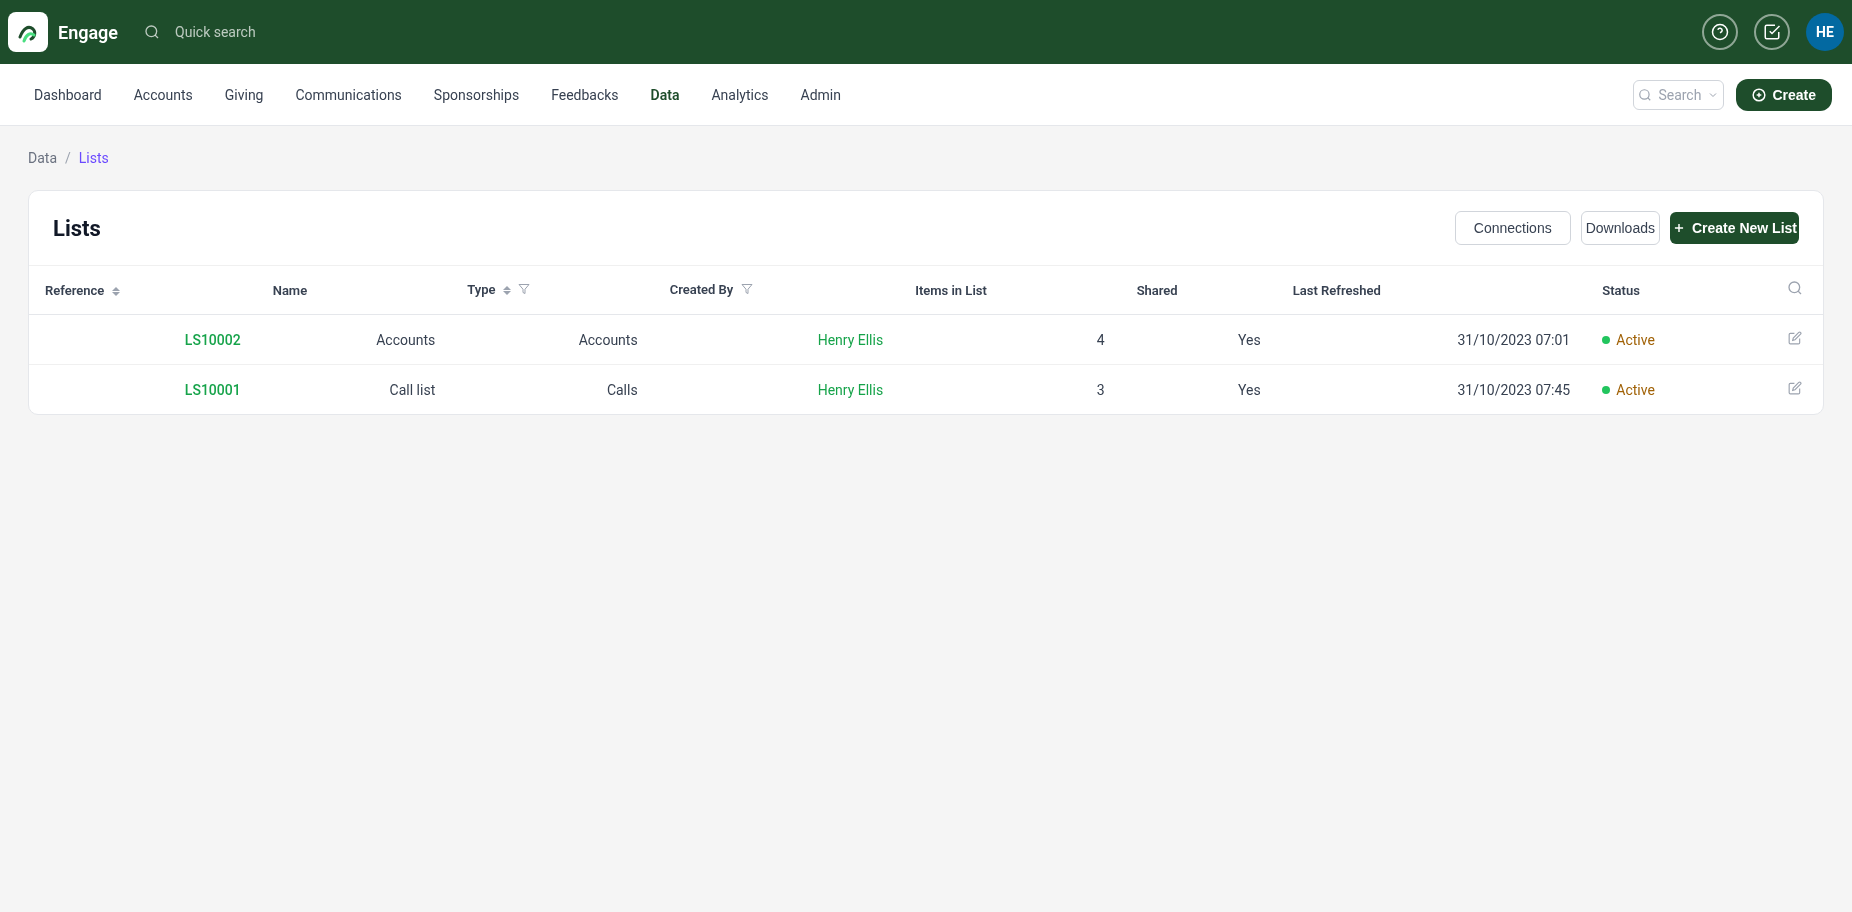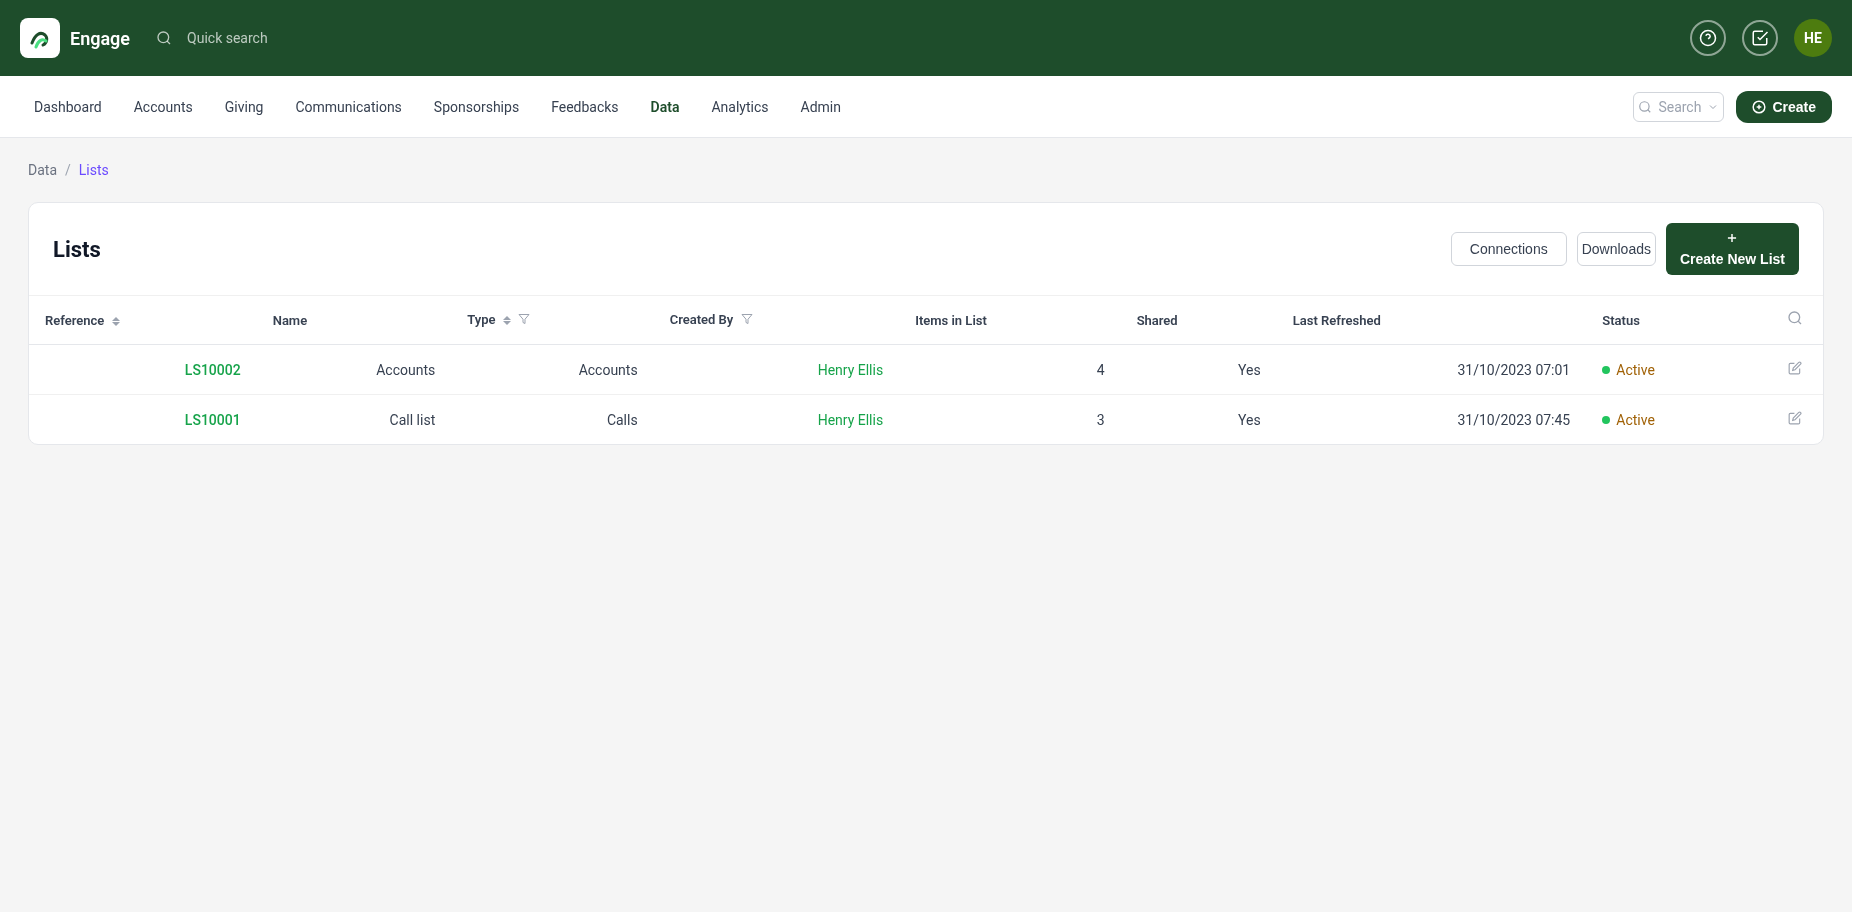--- a/index.html
+++ b/index.html
@@ -1,24 +1,24 @@
 <!DOCTYPE html>
 <html><head>
   <meta charset="utf-8">
   <style>
     * { box-sizing: border-box; margin: 0; padding: 0; }
     body { font-family: -apple-system, BlinkMacSystemFont, 'Segoe UI', Roboto, sans-serif; background: #f5f5f5; }
 
     
     .top-bar {
       background: #1e4d2b;
-      height: 76px;
-      display: flex;
-      align-items: center;
-      padding: 0 20px;
+      height: 64px;
+      display: flex;
+      align-items: center;
+      padding: 0 8px;
       gap: 16px;
     }
     .logo-wrap {
       display: flex;
       align-items: center;
       gap: 10px;
     }
     .logo-box {
       width: 40px;
       height: 40px;
@@ -59,21 +59,21 @@
       justify-content: center;
       color: white;
       cursor: pointer;
       font-size: 16px;
       background: transparent;
     }
     .avatar {
       width: 38px;
       height: 38px;
       border-radius: 50%;
-      background: #4d7c0f;
+      background: #0369a1;
       display: flex;
       align-items: center;
       justify-content: center;
       color: white;
       font-weight: 700;
       font-size: 14px;
       cursor: pointer;
     }
 
     
@@ -179,32 +179,31 @@
       padding: 8px 4px;
       border: 1.5px solid #d1d5db;
       border-radius: 6px;
       background: white;
       font-size: 14px;
       color: #374151;
       cursor: pointer;
       margin-right: 10px;
     }
     .create-list-btn {
-      padding: 8px 14px;
+      padding: 8px 2px;
       border: none;
       border-radius: 6px;
       background: #1e4d2b;
       font-size: 14px;
       color: white;
       font-weight: 600;
       cursor: pointer;
       display: flex;
       align-items: center;
       gap: 6px;
-      flex-direction: column;
     }
 
     
     .table-wrap {
       overflow-x: auto;
     }
     table {
       width: 100%;
       border-collapse: collapse;
     }

